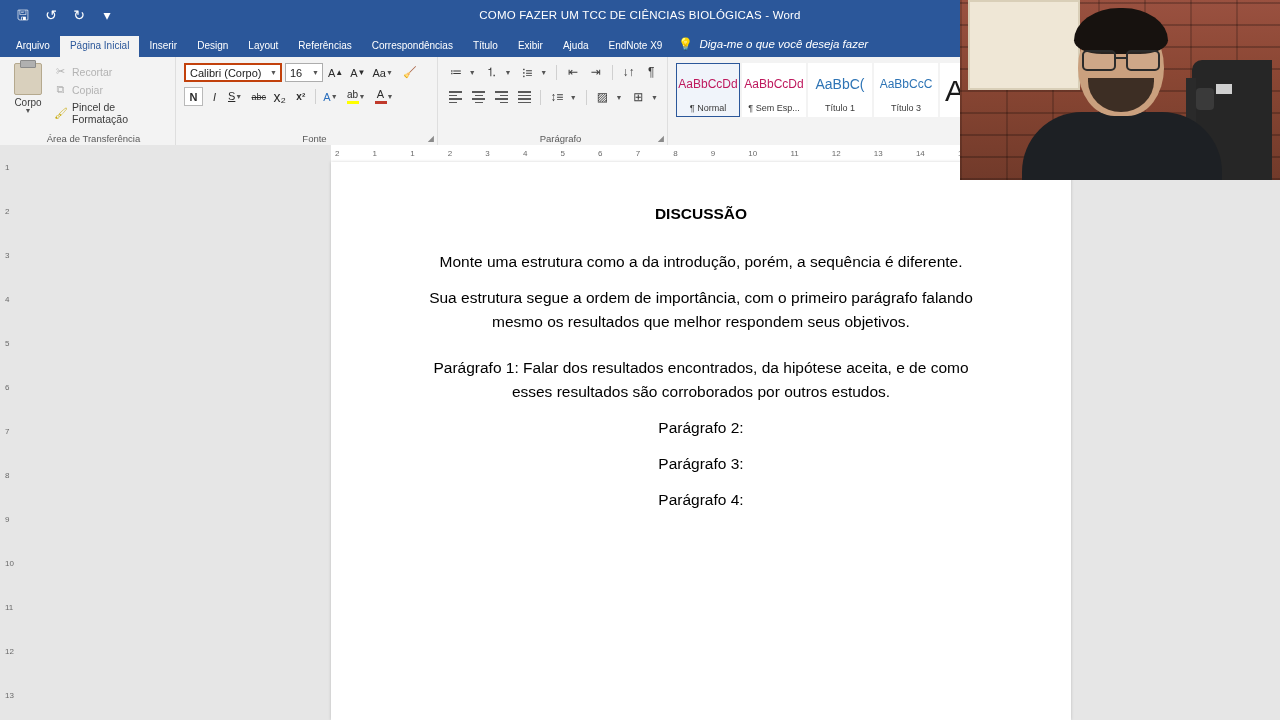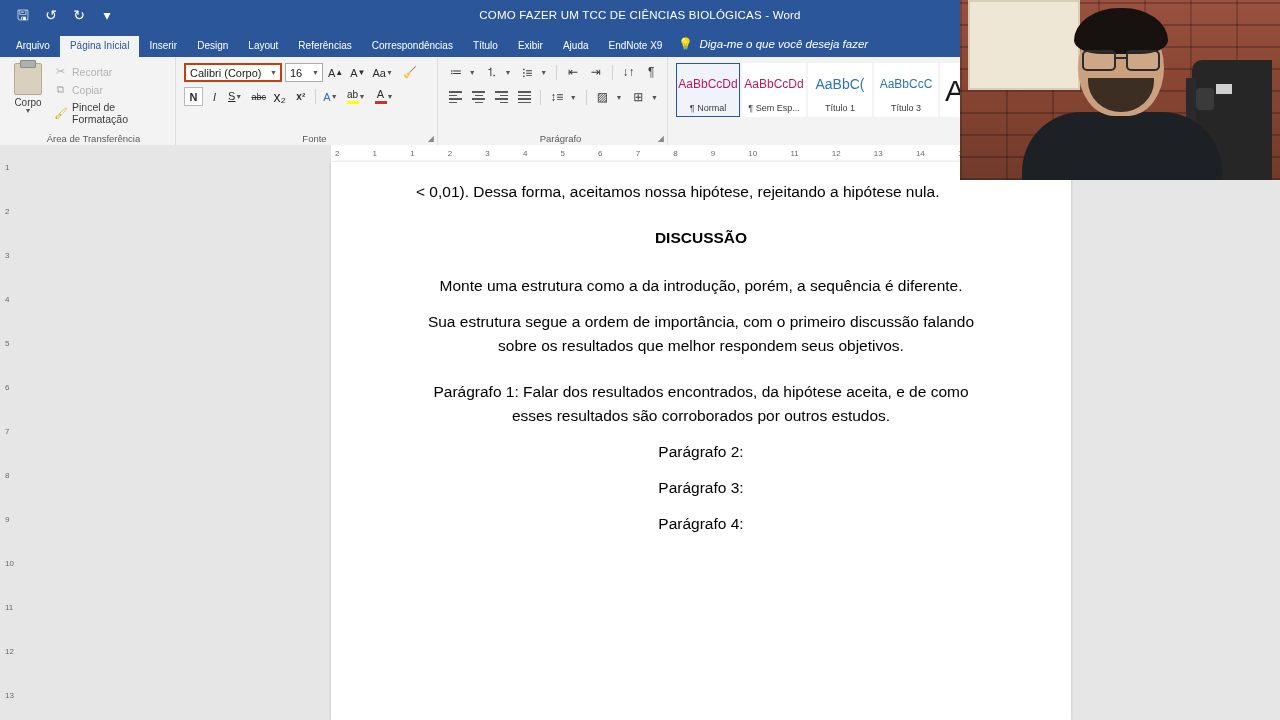--- a/index.html
+++ b/index.html
@@ -733,28 +733,27 @@
     <span style="top:326px;">8</span>
     <span style="top:370px;">9</span>
     <span style="top:414px;">10</span>
     <span style="top:458px;">11</span>
     <span style="top:502px;">12</span>
     <span style="top:546px;">13</span>
   </div>
 
   <div class="page">
     <div class="page-inner">
-      <p class="p">&lt; 0,01). Dessa forma, aceitamos nossa hipótese, rejeitando a hipótese nula.</p>
       <div class="spacer"></div>
       <p class="p center bold">DISCUSSÃO</p>
       <div class="spacer-sm"></div>
       <div class="spacer-sm"></div>
       <p class="p center">Monte uma estrutura como a da introdução, porém, a sequência é diferente.</p>
       <div class="spacer-sm"></div>
-      <p class="p center">Sua estrutura segue a ordem de importância, com o primeiro discussão falando sobre os resultados que melhor respondem seus objetivos.</p>
+      <p class="p center">Sua estrutura segue a ordem de importância, com o primeiro parágrafo falando mesmo os resultados que melhor respondem seus objetivos.</p>
       <div class="spacer"></div>
       <p class="p center">Parágrafo 1: Falar dos resultados encontrados, da hipótese aceita, e de como esses resultados são corroborados por outros estudos.</p>
       <div class="spacer-sm"></div>
       <p class="p center">Parágrafo 2:</p>
       <div class="spacer-sm"></div>
       <p class="p center">Parágrafo 3:</p>
       <div class="spacer-sm"></div>
       <p class="p center">Parágrafo 4:</p>
     </div>
   </div>

